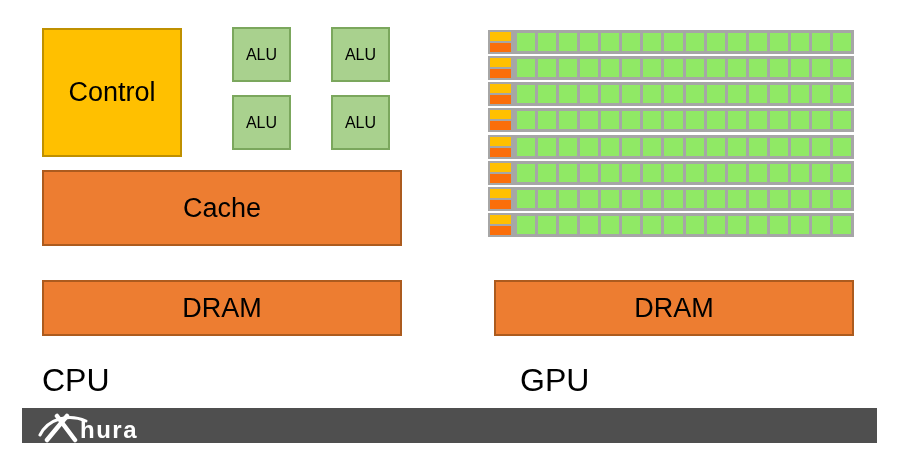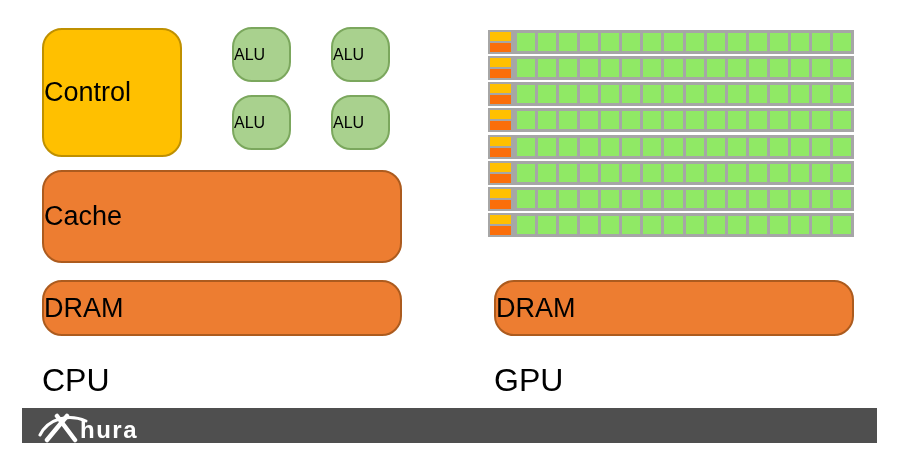--- a/index.html
+++ b/index.html
@@ -8,31 +8,31 @@
     --orange-fill:#ED7D31; --orange-border:#AC5B1E;
     --grid-line:#A6A6A6; --grid-green:#90E965;
     --grid-yellow:#FFC000; --grid-orange:#FA6E0A;
     --footer-bg:#4F4F4F;
   }
   html,body{margin:0;padding:0;background:#fff;}
   .stage{
     position:relative;width:900px;height:450px;background:#fff;overflow:hidden;
     font-family:"Liberation Sans",sans-serif;color:#000;
   }
-  .box{position:absolute;display:flex;align-items:center;box-sizing:border-box;border-radius:20px;}
+  .box{position:absolute;display:flex;align-items:center;justify-content:center;box-sizing:border-box;}
   .control-box{left:42px;top:28px;width:140px;height:129px;background:var(--control-fill);border:2px solid var(--control-border);font-size:27px;}
   .alu-box{width:59px;height:55px;background:var(--alu-fill);border:2px solid var(--alu-border);font-size:16px;}
   .alu-1{left:232px;top:27px;} .alu-2{left:331px;top:27px;}
   .alu-3{left:232px;top:95px;} .alu-4{left:331px;top:95px;}
   .orange-bar{background:var(--orange-fill);border:2px solid var(--orange-border);font-size:27px;}
-  .cache-box{left:42px;top:170px;width:360px;height:93px;}
+  .cache-box{left:42px;top:170px;width:360px;height:76px;}
   .dram-cpu{left:42px;top:280px;width:360px;height:56px;}
   .dram-gpu{left:494px;top:280px;width:360px;height:56px;}
   .chip-label{position:absolute;width:360px;text-align:left;font-size:32px;top:362px;}
-  .cpu-label{left:42px;} .gpu-label{left:494px;}
+  .cpu-label{left:42px;} .gpu-label{left:520px;}
 
   
   .gpu-grid{position:absolute;left:488px;top:30px;width:366px;height:207px;display:flex;flex-direction:column;justify-content:space-between;}
   .gpu-row{display:flex;height:24px;}
   .gpu-ctrl{width:26px;height:100%;background:var(--grid-line);box-sizing:border-box;display:flex;flex-direction:column;justify-content:center;gap:2px;padding:2px 3px 2px 2px;flex:none;}
   .gpu-ctrl .bar{height:9px;width:100%;}
   .bar-yellow{background:var(--grid-yellow);}
   .bar-orange{background:var(--grid-orange);}
   .gpu-cores{flex:1;background:var(--grid-line);display:grid;grid-template-columns:repeat(16,1fr);gap:3px;padding:3px;box-sizing:border-box;}
   .gpu-core{background:var(--grid-green);}

